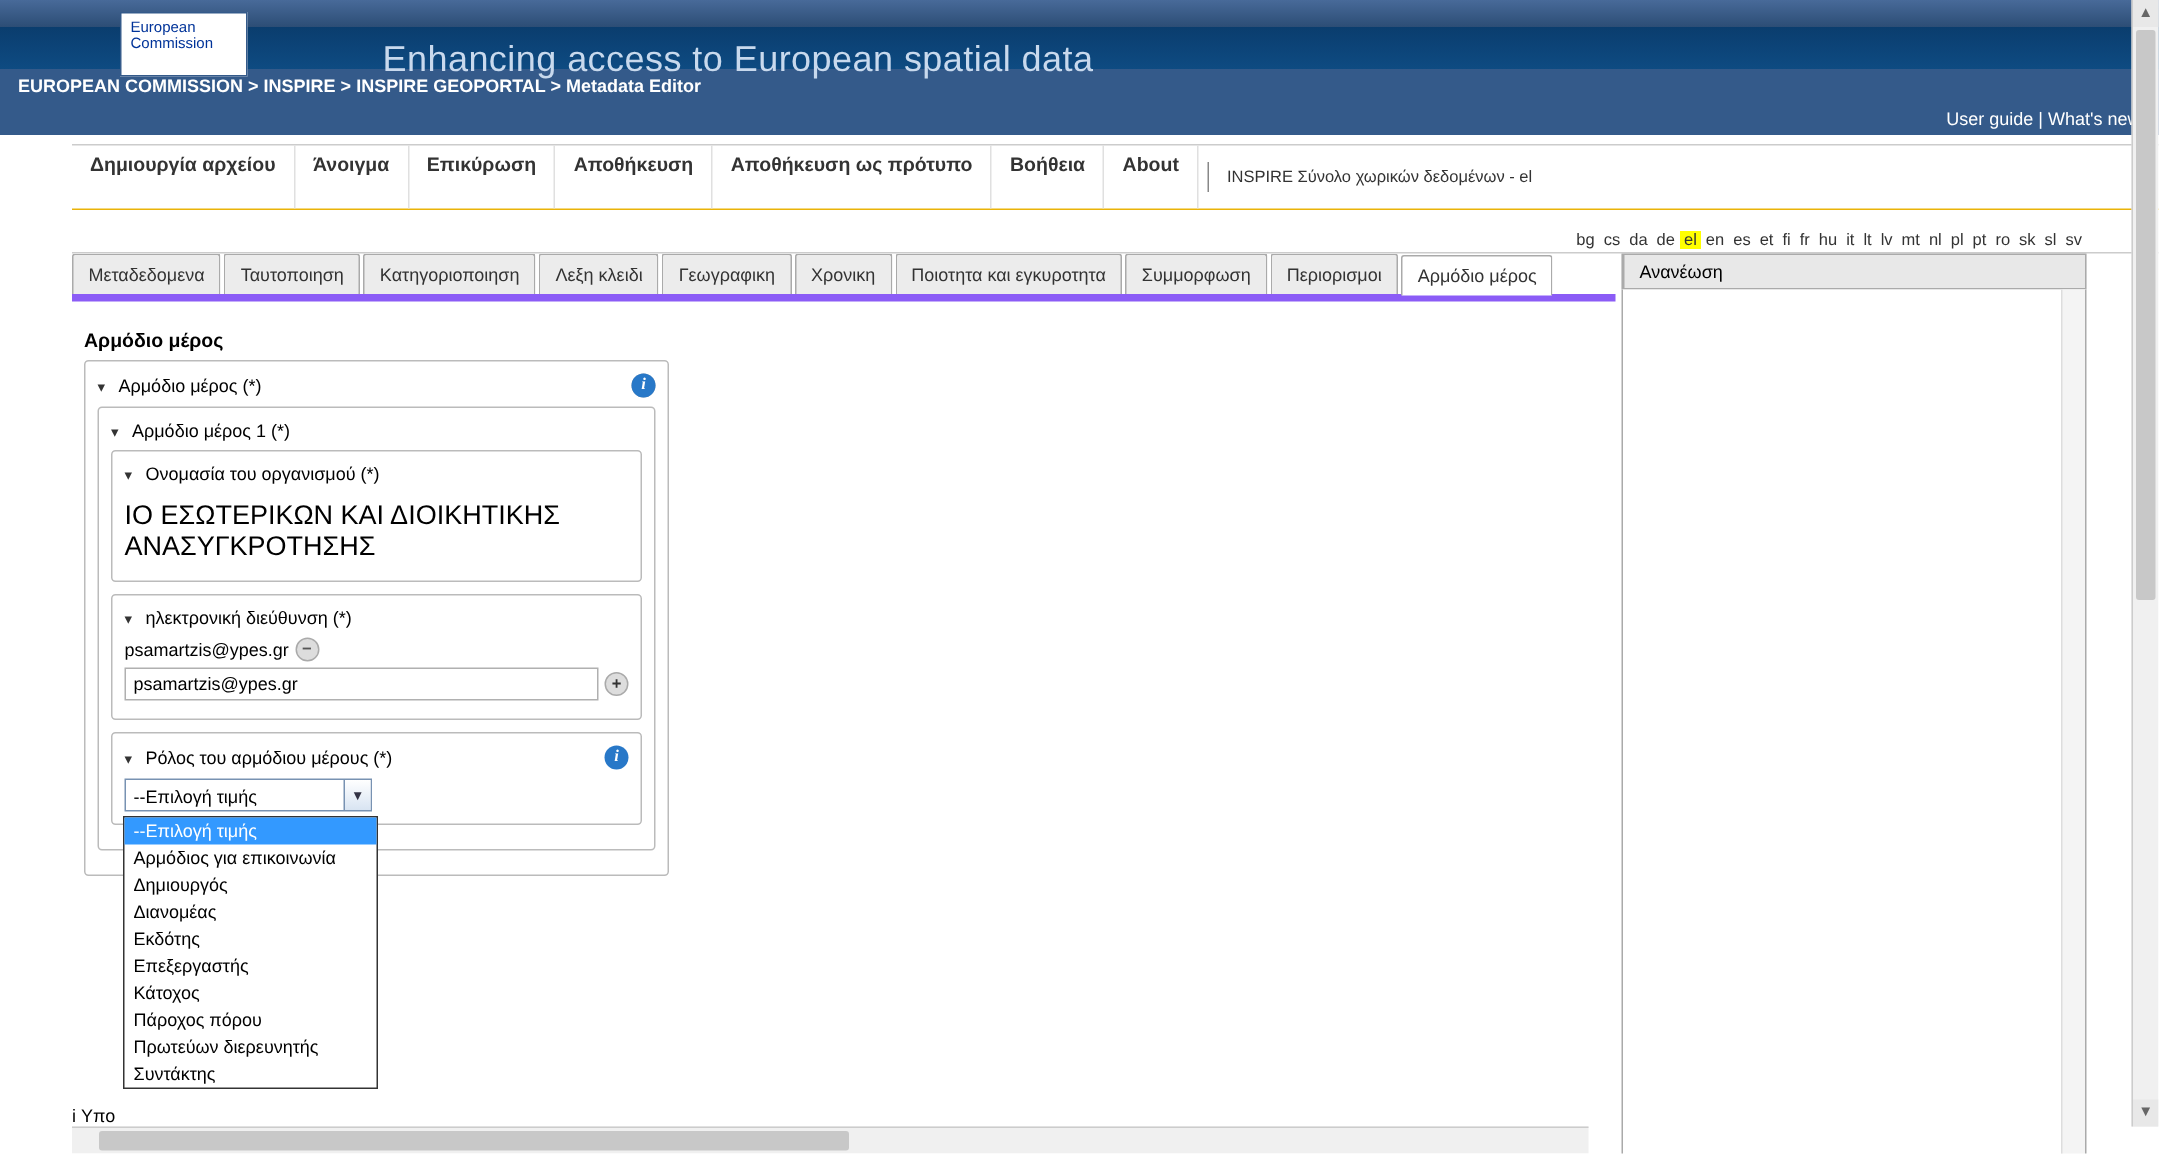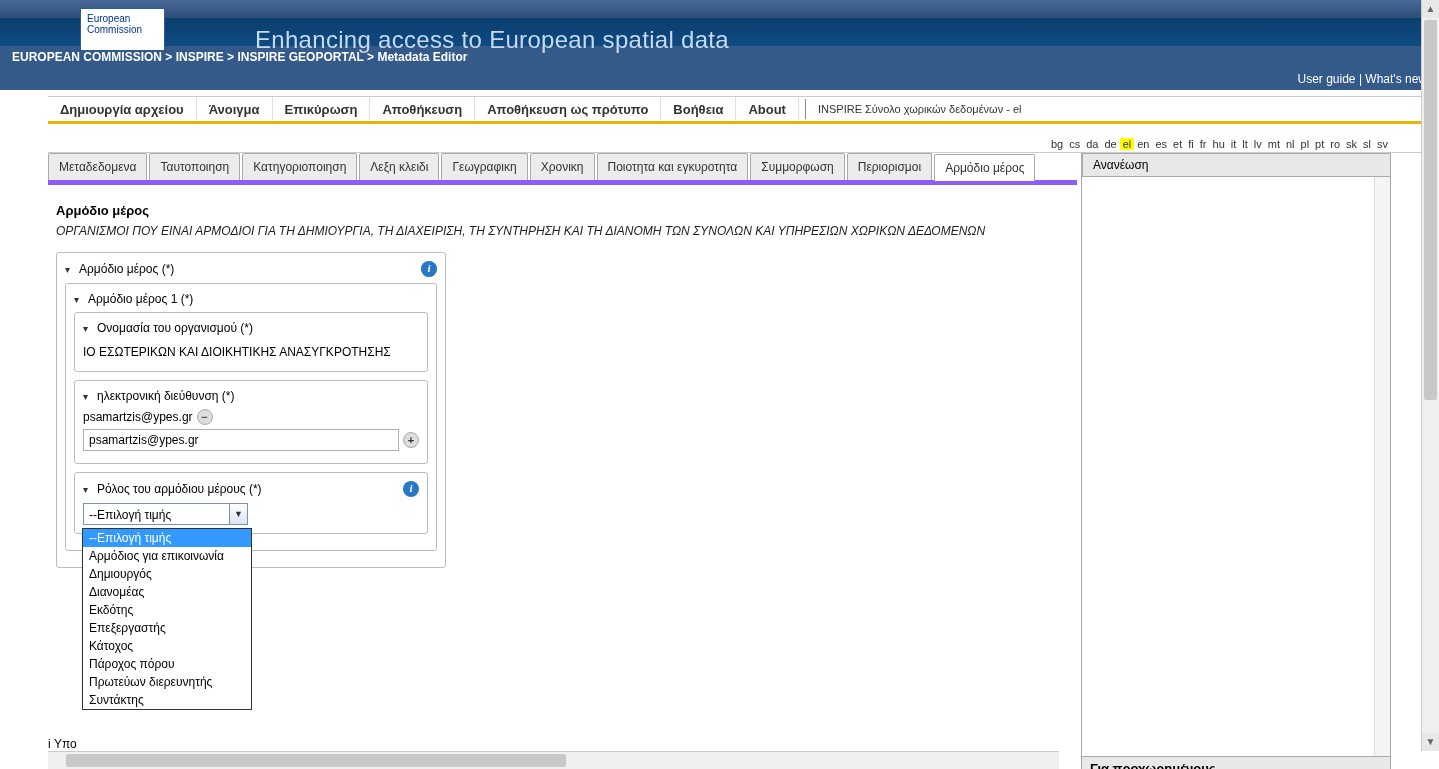--- a/index.html
+++ b/index.html
@@ -13,21 +13,21 @@
 .top-bar { background: linear-gradient(#486a99, #2c4d75); height: 18px; }
 .banner { background: linear-gradient(#0a3d6e, #0e4b82); height: 28px; position: relative; color: #fff; }
 .ec-logo { position: absolute; left: 80px; top: -10px; width: 85px; height: 43px; background: #fff; border: 1px solid #345a8a; padding: 4px 6px; }
 .ec-logo-text { font-size: 10px; color: #003399; line-height: 11px; }
 .banner-title { position: absolute; left: 255px; top: 8px; font-size: 24px; font-weight: 300; color: #c8d9ed; letter-spacing: 0.3px; }
 .breadcrumb { background: #345a8a; color: #fff; padding: 4px 12px; font-size: 12px; font-weight: bold; }
 .breadcrumb a { color: #fff; text-decoration: none; }
 .subheader { background: #345a8a; color: #fff; padding: 4px 12px; text-align: right; font-size: 12px; }
 .subheader a { color: #fff; text-decoration: none; }
 .toolbar-area { background: #fff; padding: 6px 0 0 48px; }
-.toolbar { display: flex; align-items: center; height: 28px; border-top: 1px solid #ccc; border-bottom: 3px solid #eab308; }
+.toolbar { display: flex; align-items: center; height: 44px; border-top: 1px solid #ccc; border-bottom: 1px solid #eab308; }
 .toolbar-btn { padding: 0 12px; height: 100%; line-height: 26px; font-size: 13px; font-weight: bold; color: #333; cursor: pointer; border-right: 1px solid #e0e0e0; }
 .toolbar-sep { width: 1px; height: 20px; background: #888; margin: 0 6px; }
 .toolbar-label { font-size: 11px; color: #333; padding-left: 6px; }
 .langs { text-align: right; padding: 2px 48px 2px 0; font-size: 11px; color: #333; border-bottom: 1px solid #ccc; }
 .lang { display: inline-block; padding: 0 3px; cursor: pointer; }
 .lang.active { background: #ffff00; margin-top: 12px; }
 .main-layout { display: flex; padding: 0 48px 0 48px; }
 .left-col { flex: 1; }
 .right-col { width: 310px; margin-left: 4px; }
 .tabs { display: flex; border-bottom: 5px solid #8b5cf6; }
@@ -37,21 +37,21 @@
 .section-title { font-size: 13px; font-weight: bold; margin: 8px 0 6px 0; }
 .section-desc { font-size: 12px; font-style: italic; color: #222; margin-bottom: 14px; }
 .panel { border: 1px solid #bbb; border-radius: 3px; padding: 8px; margin-bottom: 8px; position: relative; }
 .panel-header { display: flex; align-items: center; margin-bottom: 6px; font-size: 12px; }
 .collapse-icon { display: inline-block; width: 10px; height: 10px; margin-right: 4px; color: #333; font-size: 10px; }
 .add-icon, .remove-icon, .info-icon { display: inline-block; width: 16px; height: 16px; border-radius: 8px; text-align: center; line-height: 14px; font-size: 11px; font-weight: bold; cursor: pointer; margin-left: 4px; }
 .add-icon { background: #ddd; color: #333; border: 1px solid #aaa; }
 .remove-icon { background: #ddd; color: #555; border: 1px solid #aaa; }
 .info-icon { background: #2878c8; color: #fff; font-style: italic; font-family: Georgia, serif; }
 .info-right { position: absolute; right: 8px; top: 8px; }
-.field-value { font-size: 12px; padding: 4px 0; }
+.field-value { font-size: 18px; padding: 4px 0; }
 .input-row { display: flex; align-items: center; margin: 4px 0; }
 .text-input { flex: 1; border: 1px solid #b0b0b0; padding: 3px 5px; font-size: 12px; height: 22px; background: #fff; }
 .select-wrap { border: 1px solid #7892b2; width: 165px; height: 22px; display: flex; background: #fff; }
 .select-display { flex: 1; padding: 2px 5px; font-size: 12px; line-height: 18px; }
 .select-arrow { width: 18px; background: linear-gradient(#fff,#d8e4f2); border-left: 1px solid #7892b2; text-align: center; color: #334; font-size: 9px; line-height: 20px; }
 .dropdown-list { position: absolute; border: 1px solid #333; background: #fff; width: 170px; z-index: 100; }
 .dropdown-item { padding: 2px 6px; font-size: 12px; cursor: pointer; }
 .dropdown-item.selected { background: #3399ff; color: #fff; }
 .right-header { display: flex; border: 1px solid #aaa; background: #e8e8e8; }
 .right-header-left { flex: 1; font-weight: bold; padding: 4px 8px; font-size: 13px; }
@@ -119,21 +119,20 @@
         <div class="tab">Γεωγραφικη</div>
         <div class="tab">Χρονικη</div>
         <div class="tab">Ποιοτητα και εγκυροτητα</div>
         <div class="tab">Συμμορφωση</div>
         <div class="tab">Περιορισμοι</div>
         <div class="tab active">Αρμόδιο μέρος</div>
       </div>
 
       <div class="content">
         <div class="section-title">Αρμόδιο μέρος</div>
-        <div class="section-desc">ΟΡΓΑΝΙΣΜΟΙ ΠΟΥ ΕΙΝΑΙ ΑΡΜΟΔΙΟΙ ΓΙΑ ΤΗ ΔΗΜΙΟΥΡΓΙΑ, ΤΗ ΔΙΑΧΕΙΡΙΣΗ, ΤΗ ΣΥΝΤΗΡΗΣΗ ΚΑΙ ΤΗ ΔΙΑΝΟΜΗ ΤΩΝ ΣΥΝΟΛΩΝ ΚΑΙ ΥΠΗΡΕΣΙΩΝ ΧΩΡΙΚΩΝ ΔΕΔΟΜΕΝΩΝ</div>
 
         <div class="panel" style="width:390px;">
           <div class="panel-header">
             <span class="collapse-icon">▾</span>
             <span>Αρμόδιο μέρος (*)</span>
             <span style="flex:1"></span>
             <span class="add-icon" style="margin-left:130px;">+</span>
           </div>
           <span class="info-icon info-right">i</span>
 

